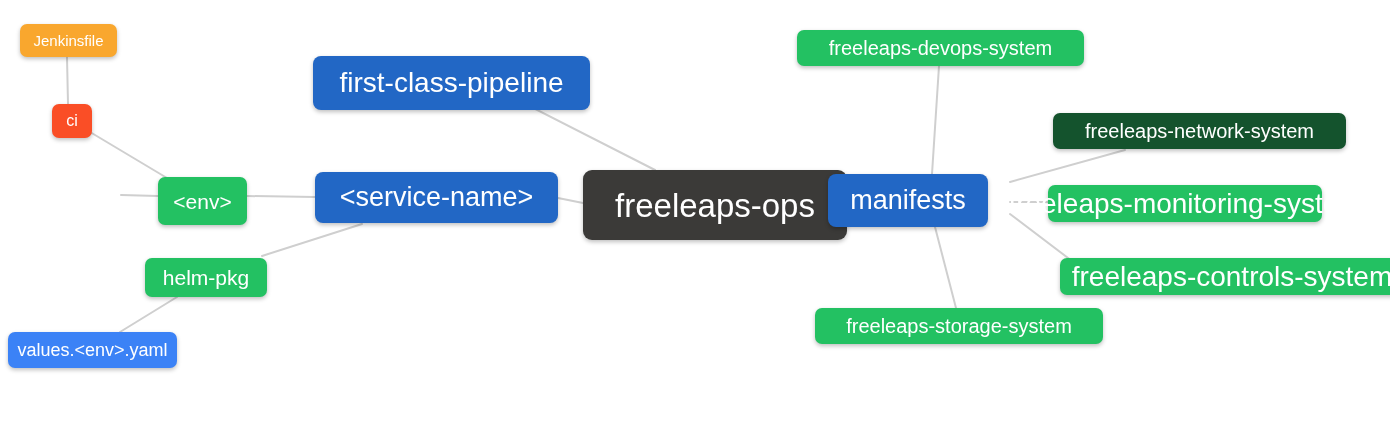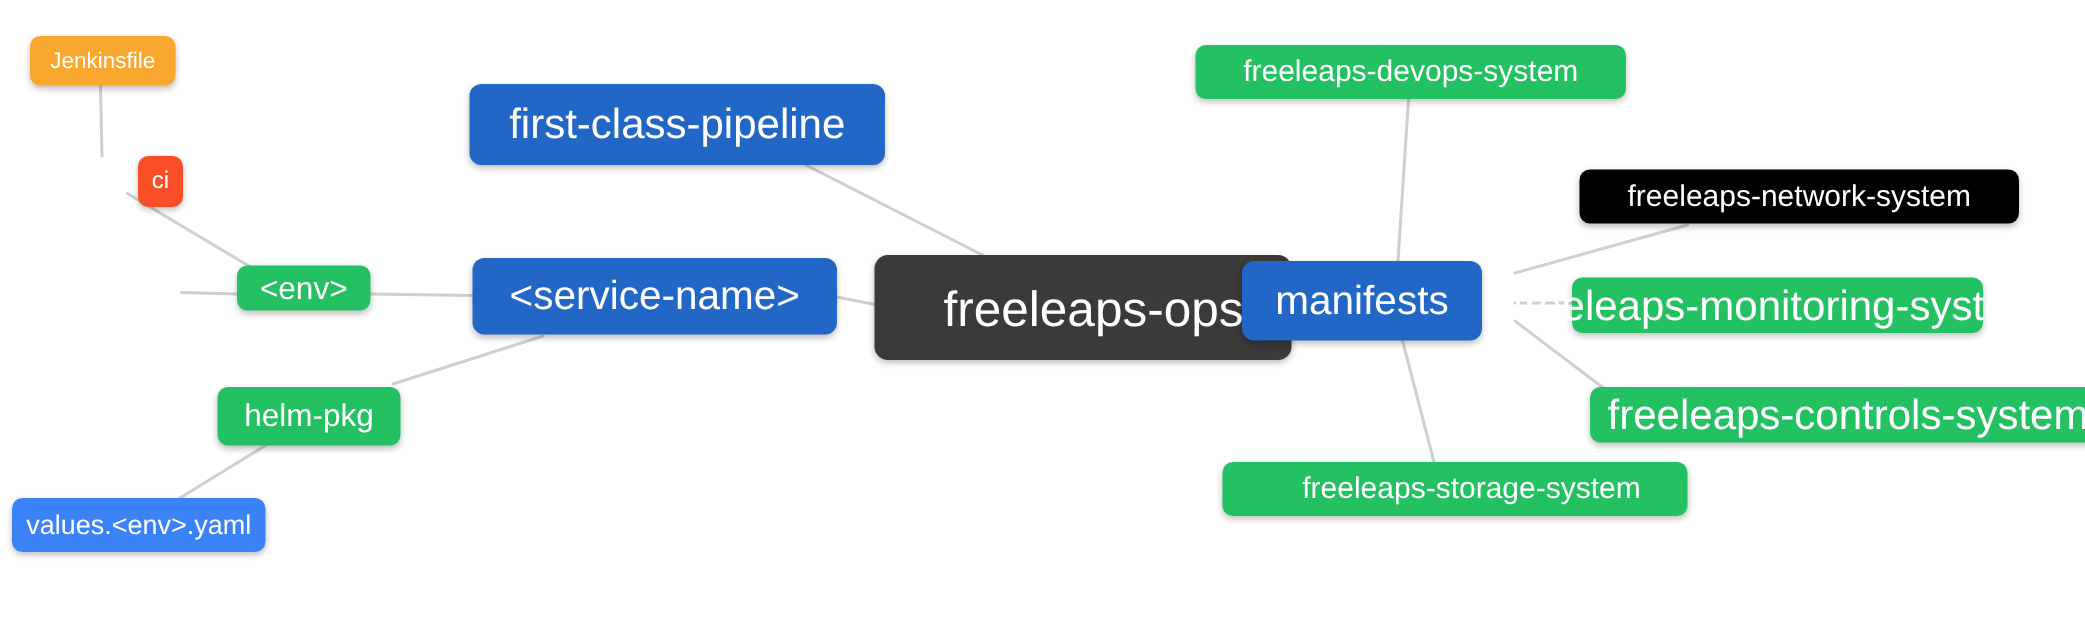--- a/index.html
+++ b/index.html
@@ -32,34 +32,34 @@
     justify-content: center;
     color: #ffffff;
     border-radius: 7px;
     box-shadow: 0 2px 4px rgba(0,0,0,0.25);
     white-space: nowrap;
     cursor: default;
     line-height: 1;
   }
   
   #n-jenkinsfile          { left: 20px;   top: 24px;  width: 97px;  height: 33px; font-size: 15px; }
-  #n-ci                   { left: 52px;   top: 104px; width: 30px;  height: 34px; font-size: 16px; margin-left: 40px; }
+  #n-ci                   { left: 52px;   top: 104px; width: 40px;  height: 34px; font-size: 16px; }
   #n-argo-app             { left: 31px;   top: 177px; width: 90px;  height: 35px; font-size: 18px; }
-  #n-env                  { left: 158px;  top: 177px; width: 89px;  height: 30px; font-size: 21px; }
+  #n-env                  { left: 158px;  top: 177px; width: 89px;  height: 48px; font-size: 21px; }
   #n-helm-pkg             { left: 145px;  top: 258px; width: 122px; height: 39px; font-size: 21px; }
   #n-values-yaml          { left: 8px;    top: 332px; width: 169px; height: 36px; font-size: 18px; }
   #n-first-class-pipeline { left: 313px;  top: 36px;  width: 277px; height: 54px; font-size: 28px; border-radius: 8px; }
   #n-service-name         { left: 315px;  top: 172px; width: 243px; height: 51px; font-size: 27px; border-radius: 8px; }
   #n-root                 { left: 583px;  top: 170px; width: 264px; height: 70px; font-size: 33px; border-radius: 9px; }
   #n-manifests            { left: 828px;  top: 174px; width: 160px; height: 53px; font-size: 27px; border-radius: 8px; }
   #n-devops               { left: 797px;  top: 30px;  width: 287px; height: 36px; font-size: 20px; }
   #n-network              { left: 1053px; top: 113px; width: 293px; height: 36px; font-size: 20px; }
   #n-monitoring           { left: 1048px; top: 185px; width: 274px; height: 37px; font-size: 28px; }
   #n-controls             { left: 1060px; top: 258px; width: 344px; height: 37px; font-size: 28px; }
-  #n-storage              { left: 815px;  top: 308px; width: 288px; height: 36px; font-size: 20px; padding-left: 22px; }
+  #n-storage              { left: 815px;  top: 308px; width: 288px; height: 36px; font-size: 20px; }
 </style>
 </head>
 <body>
 
 <div class="canvas">
 
   <svg class="edges" width="1390" height="421" aria-hidden="true">
     <line x1="67" y1="57" x2="68" y2="104"></line>
     <line x1="85" y1="129" x2="167" y2="178"></line>
     <line x1="121" y1="195" x2="158" y2="196"></line>
@@ -84,27 +84,27 @@
   <div class="node" id="n-env" style="background-color: rgb(35, 193, 98);">&lt;env&gt;</div>
 
   <div class="node" id="n-helm-pkg" style="background-color: rgb(35, 193, 98);">helm-pkg</div>
 
   <div class="node" id="n-values-yaml" style="background-color: #3b82f6;">values.&lt;env&gt;.yaml</div>
 
   <div class="node" id="n-first-class-pipeline" style="background-color: rgb(34, 103, 197); margin-top: 20px;">first-class-pipeline</div>
 
   <div class="node" id="n-service-name" style="background-color: rgb(34, 103, 197);">&lt;service-name&gt;</div>
 
-  <div class="node" id="n-root" style="background-color: rgb(59, 58, 56); padding-left: 14px;">freeleaps-ops</div>
+  <div class="node" id="n-root" style="background-color: rgb(59, 58, 56);">freeleaps-ops</div>
 
   <div class="node" id="n-manifests" style="background-color: rgb(34, 103, 197);">manifests</div>
 
   <div class="node" id="n-devops" style="background-color: rgb(35, 193, 98);">freeleaps-devops-system</div>
 
-  <div class="node" id="n-network" style="background-color: #000000; text-align: center;">freeleaps-network-system</div>
+  <div class="node" id="n-network" style="background-color: #14532d; text-align: center;">freeleaps-network-system</div>
 
   <div class="node" id="n-monitoring" style="background-color: rgb(35, 193, 98);">freeleaps-monitoring-system</div>
 
   <div class="node" id="n-controls" style="background-color: rgb(35, 193, 98);">freeleaps-controls-system</div>
 
   <div class="node" id="n-storage" style="background-color: rgb(35, 193, 98);">freeleaps-storage-system</div>
 
 </div>
 
 </body></html>

